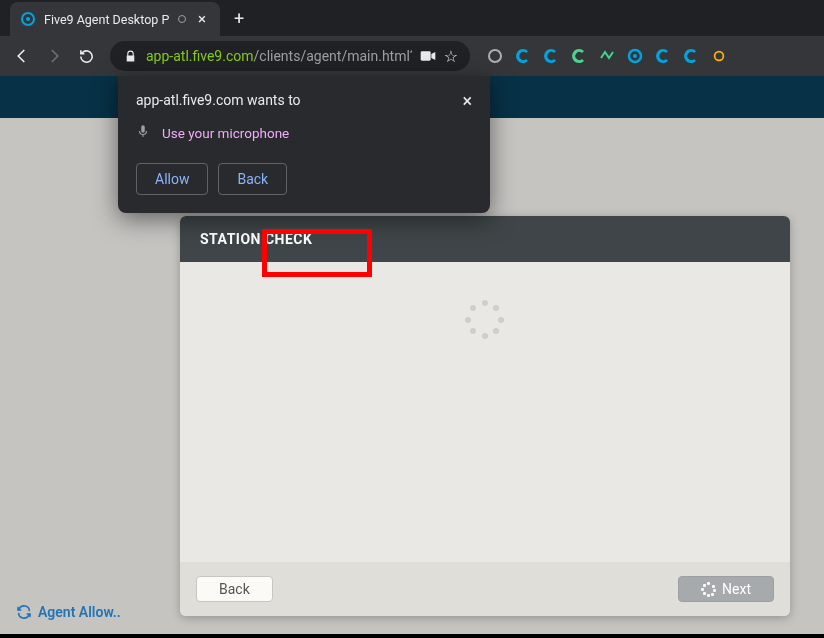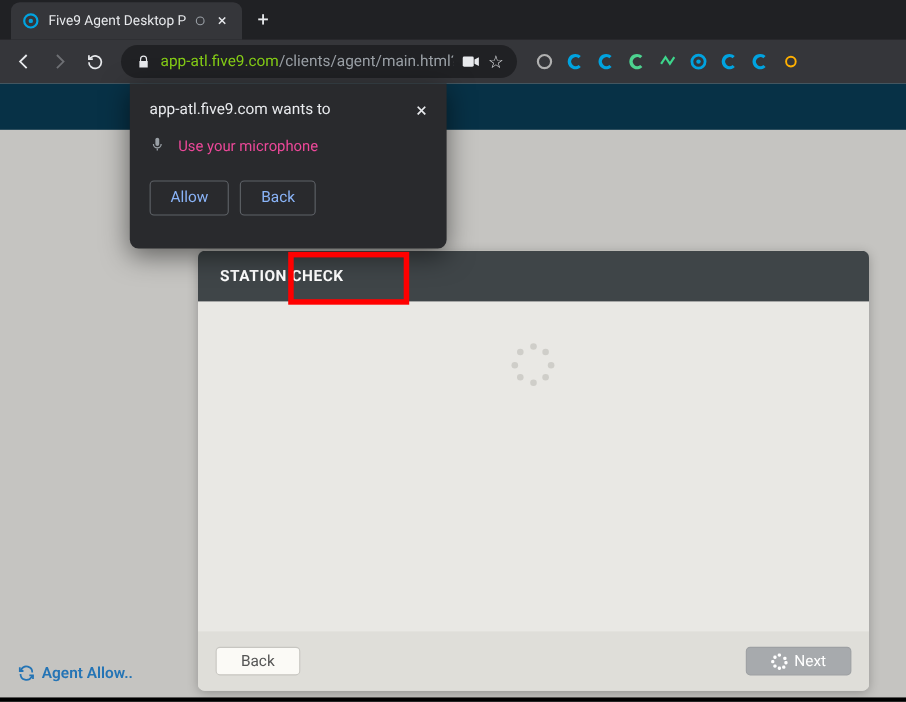--- a/index.html
+++ b/index.html
@@ -27,37 +27,37 @@
   .star { color: #e8eaed; font-size: 16px; cursor: pointer; }
   .ext-icons { display: flex; align-items: center; gap: 10px; margin-left: 6px; }
   .ext { width: 18px; height: 18px; display: flex; align-items: center; justify-content: center; }
 
   
   .page { position: relative; background: #e8e7e3; height: 558px; }
   .header-band { background: #093a53; height: 42px; }
   .overlay { position: absolute; inset: 0; background: rgba(0,0,0,0.15); }
 
   
-  .card { position: absolute; left: 180px; top: 152px; width: 610px; background: #e9e8e4; border-radius: 6px; box-shadow: 0 2px 10px rgba(0,0,0,0.25); overflow: hidden; }
+  .card { position: absolute; left: 180px; top: 140px; width: 610px; background: #e9e8e4; border-radius: 6px; box-shadow: 0 2px 10px rgba(0,0,0,0.25); overflow: hidden; }
   .card-header { background: #3f4548; color: #fff; font-size: 14px; font-weight: 700; letter-spacing: .5px; padding: 15px 20px; }
   .card-body { height: 300px; display: flex; align-items: flex-start; justify-content: center; padding-top: 38px; }
   .spinner { position: relative; width: 40px; height: 40px; }
   .spinner span { position: absolute; width: 6px; height: 6px; background: #cfcec9; border-radius: 50%; }
   .card-footer { background: #dfded9; display: flex; justify-content: space-between; align-items: center; padding: 14px 16px; }
   .btn { border: 1px solid #c7c6c1; background: #fbfaf6; color: #555; font-size: 14px; padding: 4px 22px; border-radius: 4px; cursor: pointer; }
   .btn.next { background: #a7aaad; border-color: #9da0a3; color: #fff; display: flex; align-items: center; gap: 7px; }
   .btn.next .sp { width: 14px; height: 14px; position: relative; }
   .btn.next .sp i { position: absolute; width: 2.5px; height: 2.5px; background: #fff; border-radius: 50%; }
 
   
-  .perm { position: absolute; left: 118px; top: 0; width: 288px; background: #292a2d; border-radius: 0 0 8px 8px; box-shadow: 0 6px 24px rgba(0,0,0,0.5); padding: 16px 18px 30px; z-index: 50; }
+  .perm { position: absolute; left: 118px; top: 0; width: 372px; background: #292a2d; border-radius: 0 0 8px 8px; box-shadow: 0 6px 24px rgba(0,0,0,0.5); padding: 16px 18px 18px; z-index: 50; }
   .perm-head { display: flex; justify-content: space-between; align-items: flex-start; }
   .perm-title { color: #e8eaed; font-size: 14px; }
   .perm-close { color: #e8eaed; font-size: 18px; cursor: pointer; line-height: 1; }
-  .perm-row { display: flex; align-items: center; gap: 12px; margin-top: 14px; color: #ec4899; font-size: 13.5px; }
+  .perm-row { display: flex; align-items: center; gap: 12px; margin-top: 14px; color: #f0abfc; font-size: 13.5px; }
   .perm-actions { display: flex; justify-content: flex-start; gap: 10px; margin-top: 22px; }
   .pbtn { background: transparent; border: 1px solid #5f6368; color: #8ab4f8; font-size: 14px; padding: 7px 18px; border-radius: 4px; cursor: pointer; }
   .highlight { position: absolute; border: 5px solid #ff0000; left: 262px; top: 153px; width: 110px; height: 48px; z-index: 60; pointer-events: none; }
 
   
   .bottom-link { position: absolute; left: 16px; bottom: 14px; display: flex; align-items: center; gap: 6px; color: #2474b5; font-size: 14px; font-weight: 600; }
   .bottom-link svg { width: 16px; height: 16px; }
 </style>
 </head>
 <body>

